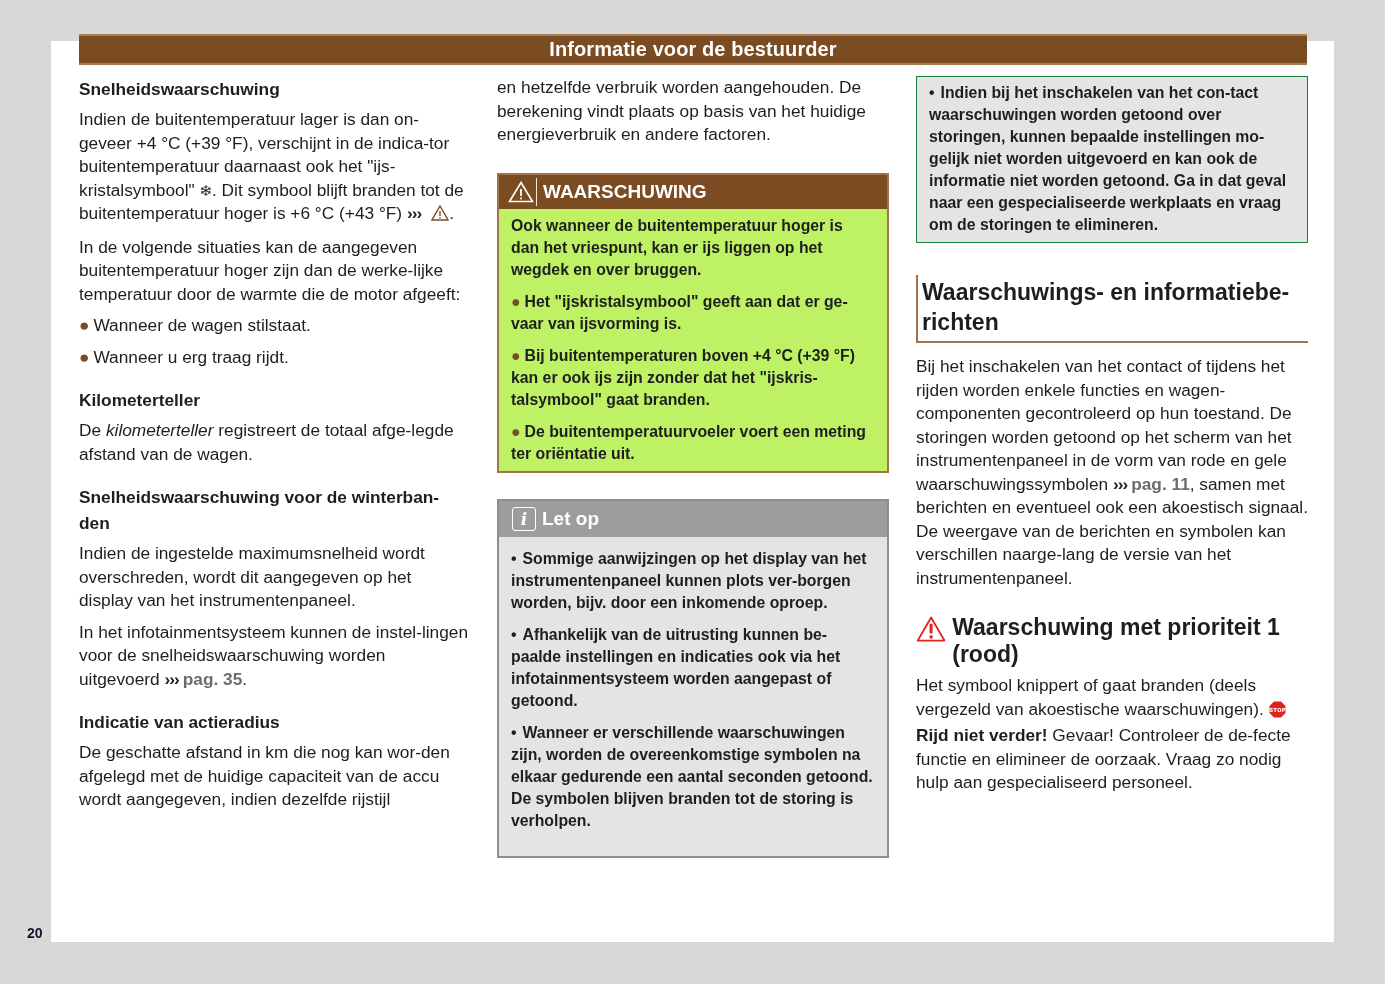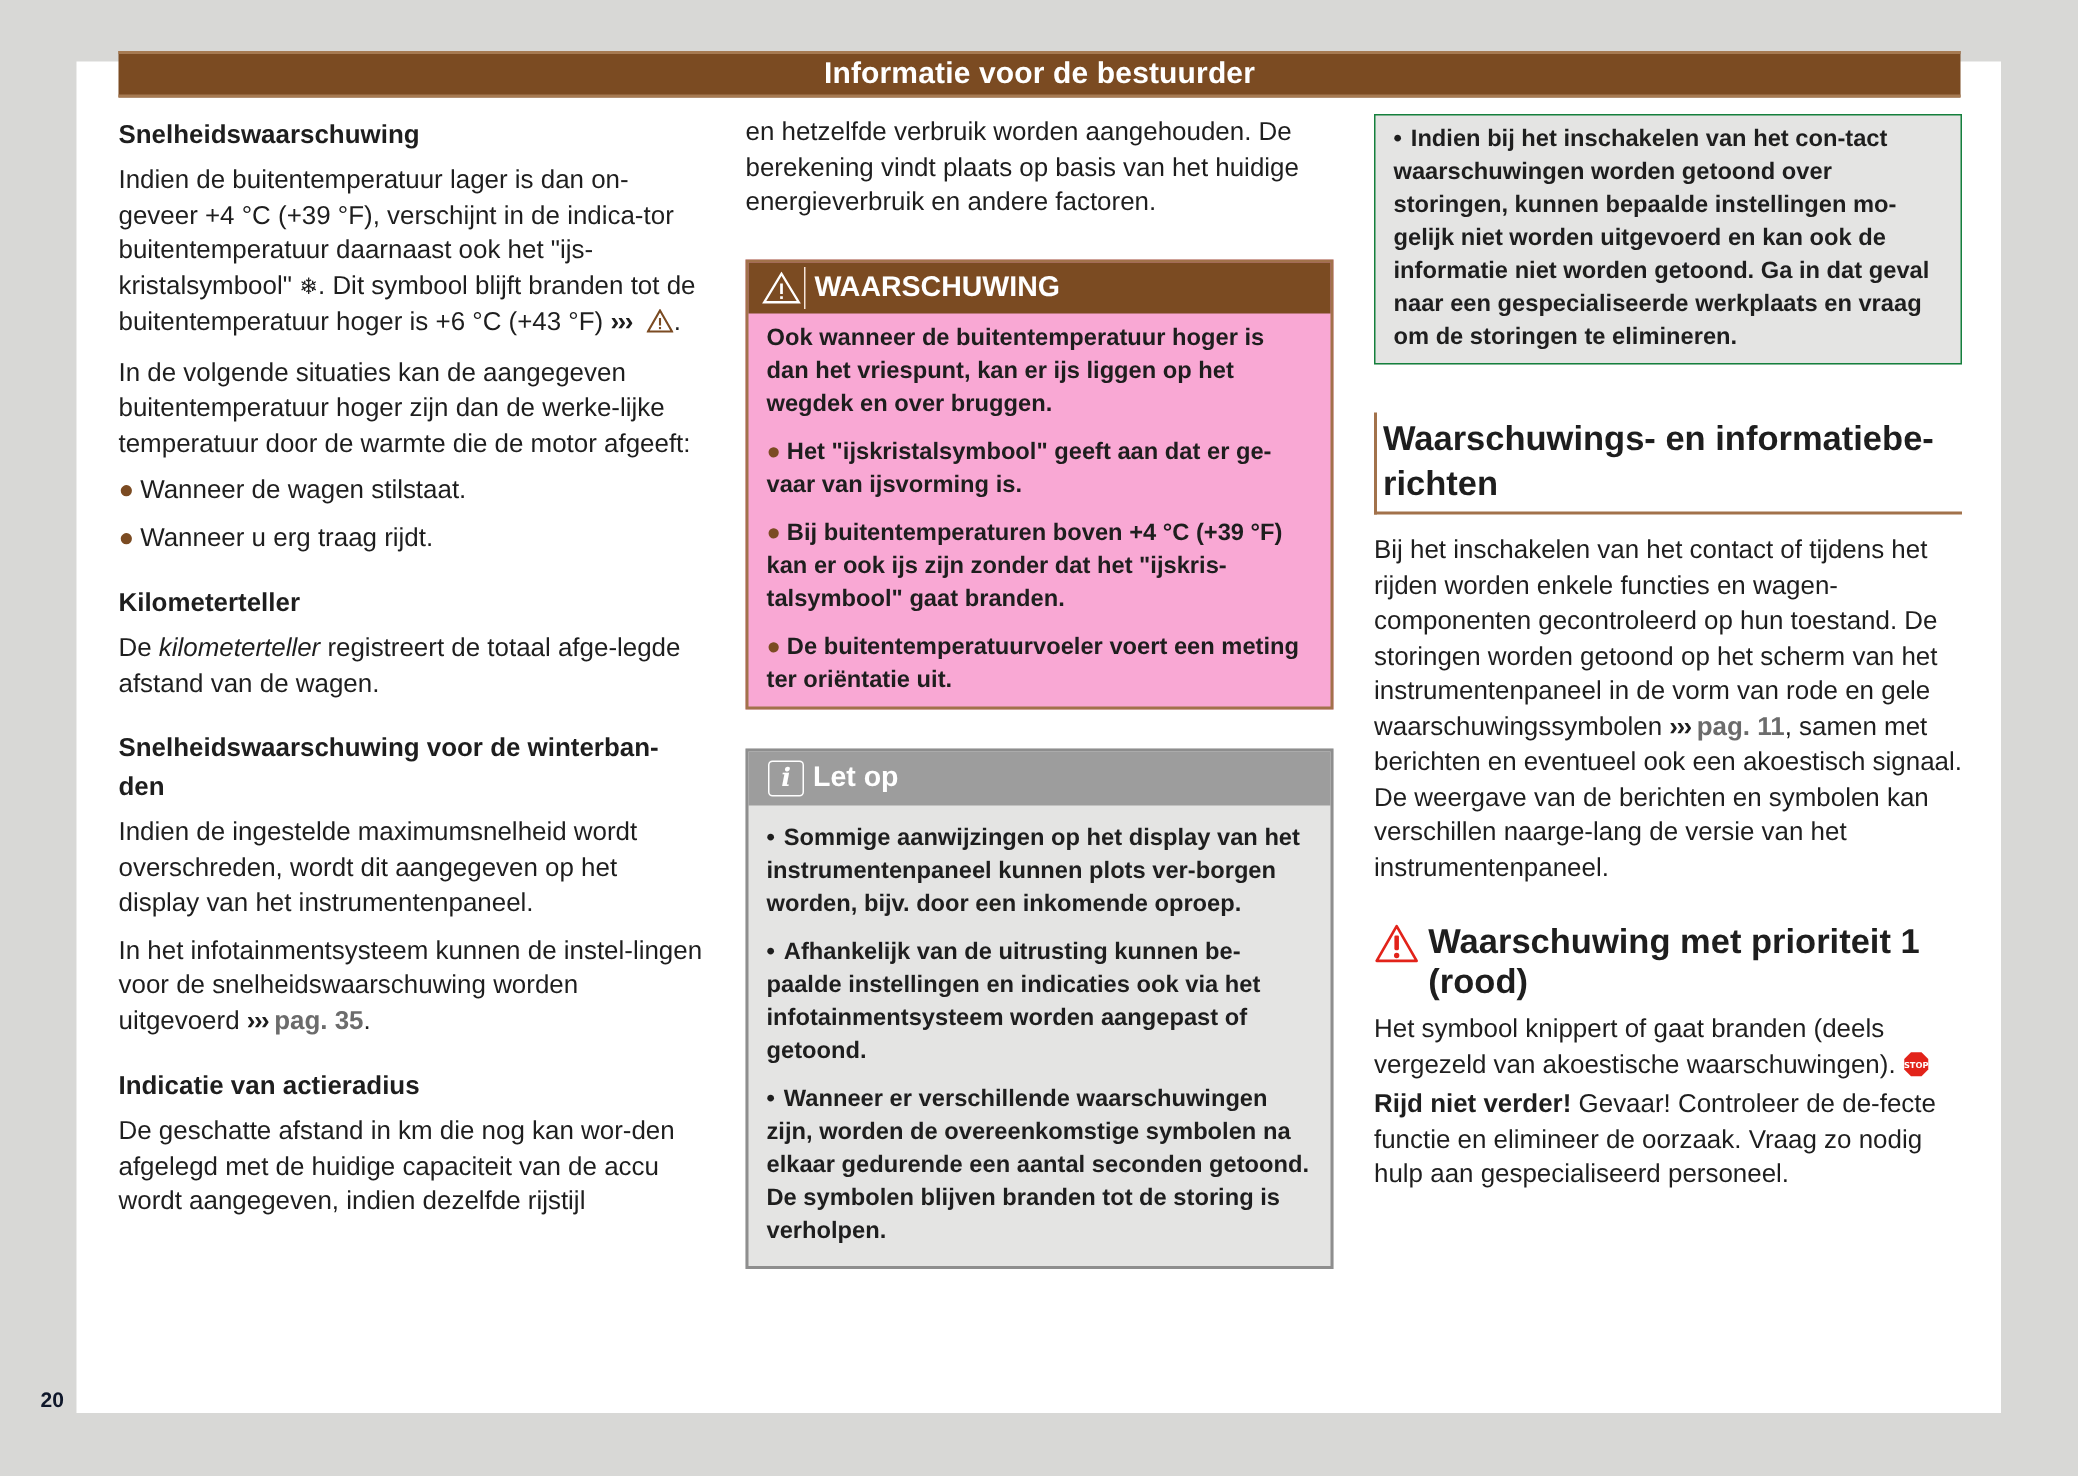--- a/index.html
+++ b/index.html
@@ -33,21 +33,21 @@
   .h.spaced { margin-top: 18px; }
   .bullet { font-size: 17.3px; line-height: 23.5px; margin-bottom: 8px; }
   .dot { color: #7b4b22; margin-right: 4px; }
   .ref { color: #6c6c6c; font-weight: bold; }
   .chev { font-weight: bold; letter-spacing: -1px; margin-right: 4px; }
   .warn-inline { display: inline-block; vertical-align: -2px; margin-left: 6px; }
   .snow { font-size: 15px; }
 
   
   .warnbox {
-    margin-top: 26px; border: 2px solid #a2724b; background: #f9a8d4;
+    margin-top: 26px; border: 2px solid #a2724b; background: #bef264;
   }
   .warnbox .head {
     background: #7b4b22; color: #fff; font-weight: bold; font-size: 19px;
     height: 34px; display: flex; align-items: center; padding-left: 6px;
   }
   .warnbox .head .icn {
     width: 32px; height: 28px; border-right: 1px solid #f5e4d8; margin-right: 6px;
     display: flex; align-items: center; justify-content: center;
   }
   .warnbox .body { padding: 6px 12px 6px 12px; }
@@ -60,21 +60,21 @@
   }
   .infobox .head {
     background: #9d9d9d; color: #fff; font-weight: bold; font-size: 19px;
     height: 36px; display: flex; align-items: center; padding-left: 13px;
   }
   .infobox .head .icn {
     width: 24px; height: 24px; border: 1.5px solid #fff; border-radius: 3px;
     display: flex; align-items: center; justify-content: center; margin-right: 6px;
     font-family: "DejaVu Serif", serif; font-style: italic; font-size: 17px;
   }
-  .infobox .body { padding: 11px 12px 12px 12px; }
+  .infobox .body { padding: 11px 12px 24px 12px; }
   .grey-dot { margin-right: 6px; }
 
   .notebox {
     border: 1px solid #15803d; background: #e4e4e3; padding: 5px 12px 6px 12px;
   }
 
   .section-title {
     margin-top: 32px; border-left: 2px solid #a2724b; border-bottom: 2px solid #a2724b;
     padding: 2px 0 4px 4px; font-size: 23px; font-weight: bold; line-height: 30px;
     color: #1e1e1e; margin-bottom: 12px;

